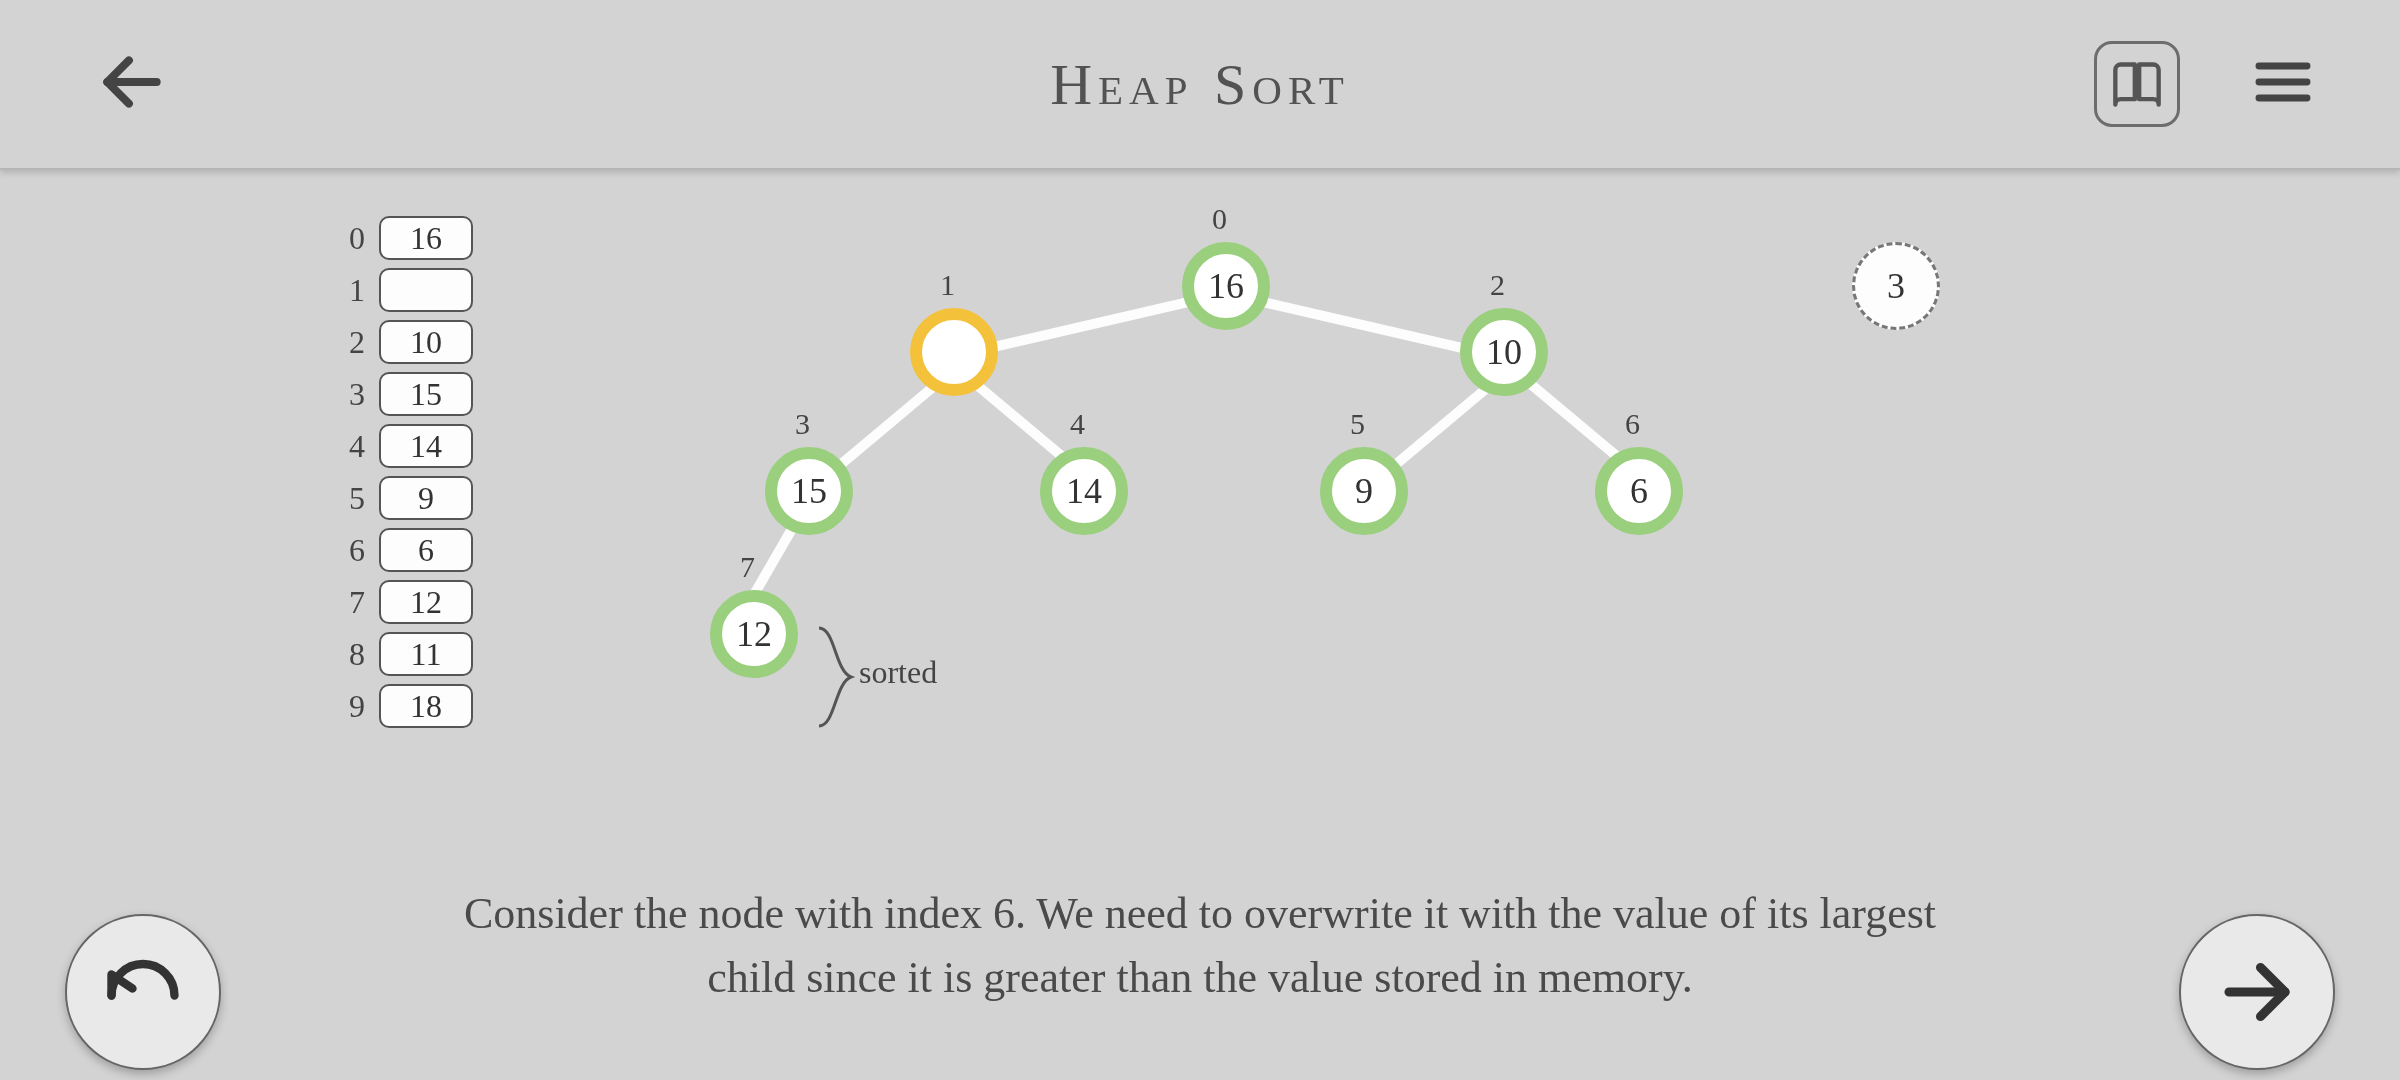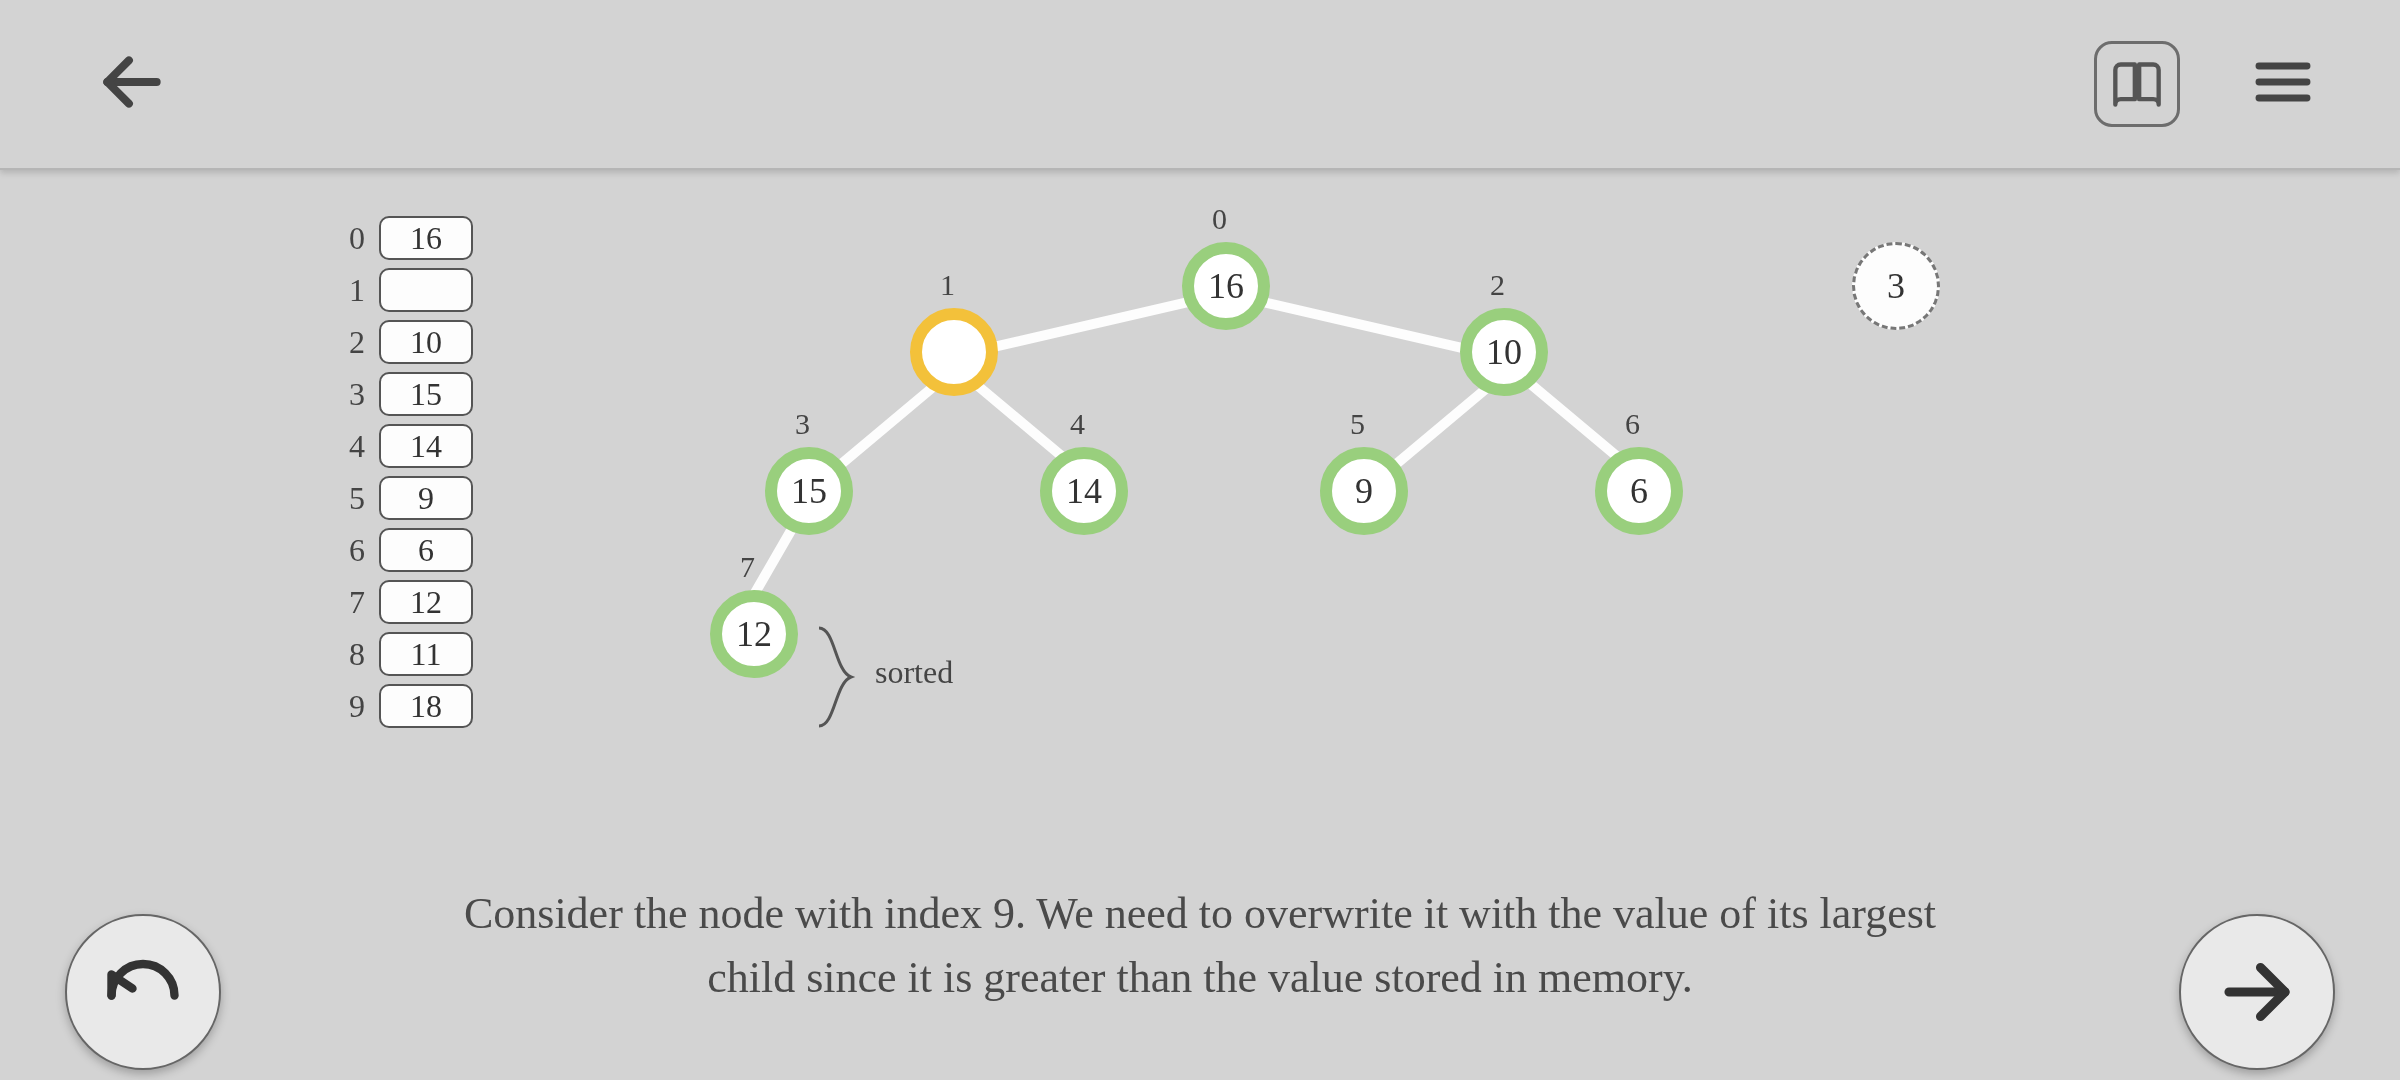--- a/index.html
+++ b/index.html
@@ -102,21 +102,21 @@
     color: #333;
   }
   .sorted-brace {
     position: absolute;
     left: 480px;
     top: 414px;
     height: 102px;
   }
   .sorted-label {
     position: absolute;
-    left: 540px;
+    left: 524px;
     top: 442px;
     font-size: 32px;
     color: #444;
   }
 
   
   .tree {
     position: absolute;
     left: 0;
     top: 0;
@@ -196,20 +196,21 @@
 </head>
 <body>
 
 <div class="header">
   <div class="back-btn">
     <svg width="74" height="74" viewBox="0 0 24 24" fill="none" stroke="#444" stroke-width="2.6" stroke-linecap="round" stroke-linejoin="round">
         <line x1="20" y1="12" x2="4" y2="12"></line>
         <polyline points="11 5 4 12 11 19"></polyline>
       </svg>
   </div>
+  <div class="header-title">Heap Sort</div>
   <div class="book-btn">
     <svg width="52" height="52" viewBox="0 0 24 24" fill="none" stroke="#555" stroke-width="2" stroke-linecap="round" stroke-linejoin="round">
         <path d="M2 5.5A2.5 2.5 0 0 1 4.5 3H11v16H4.5A2.5 2.5 0 0 0 2 21.5z"></path>
         <path d="M22 5.5A2.5 2.5 0 0 0 19.5 3H13v16h6.5A2.5 2.5 0 0 1 22 21.5z"></path>
       </svg>
   </div>
   <div class="menu-btn">
     <svg width="64" height="64" viewBox="0 0 24 24" fill="none" stroke="#444" stroke-width="2.6" stroke-linecap="round">
         <line x1="3" y1="6" x2="21" y2="6"></line>
         <line x1="3" y1="12" x2="21" y2="12"></line>
@@ -316,21 +317,21 @@
     <div class="node green" style="left:710px; top:418px;">
         <span>12</span>
       </div>
     <div class="node-label" style="left:740px; top:378px;">7</div>
 
     <div class="memory-node" style="left:1852px; top:70px;">
         <span>3</span>
       </div>
   </div>
 
-  <div class="caption">Consider the node with index 9. We need to overwrite it with the value of its largest child since it is greater than the value stored in memory.</div>
+  <div class="caption">Consider the node with index 6. We need to overwrite it with the value of its largest child since it is greater than the value stored in memory.</div>
 
   <div class="round-btn undo-btn">
     <svg width="84" height="84" viewBox="0 0 24 24" fill="none" stroke="#333" stroke-width="2.4" stroke-linecap="round" stroke-linejoin="round">
         <path d="M3 13 A 9 9 0 0 1 21 13"></path>
         <polyline points="3 13 3 7 9 11"></polyline>
       </svg>
   </div>
   <div class="round-btn next-btn">
     <svg width="84" height="84" viewBox="0 0 24 24" fill="none" stroke="#333" stroke-width="2.6" stroke-linecap="round" stroke-linejoin="round">
         <line x1="4" y1="12" x2="20" y2="12"></line>

